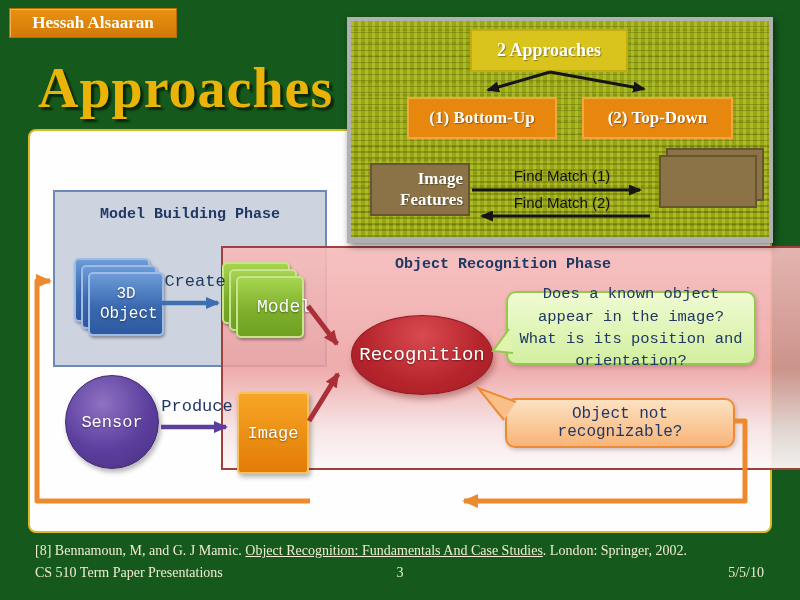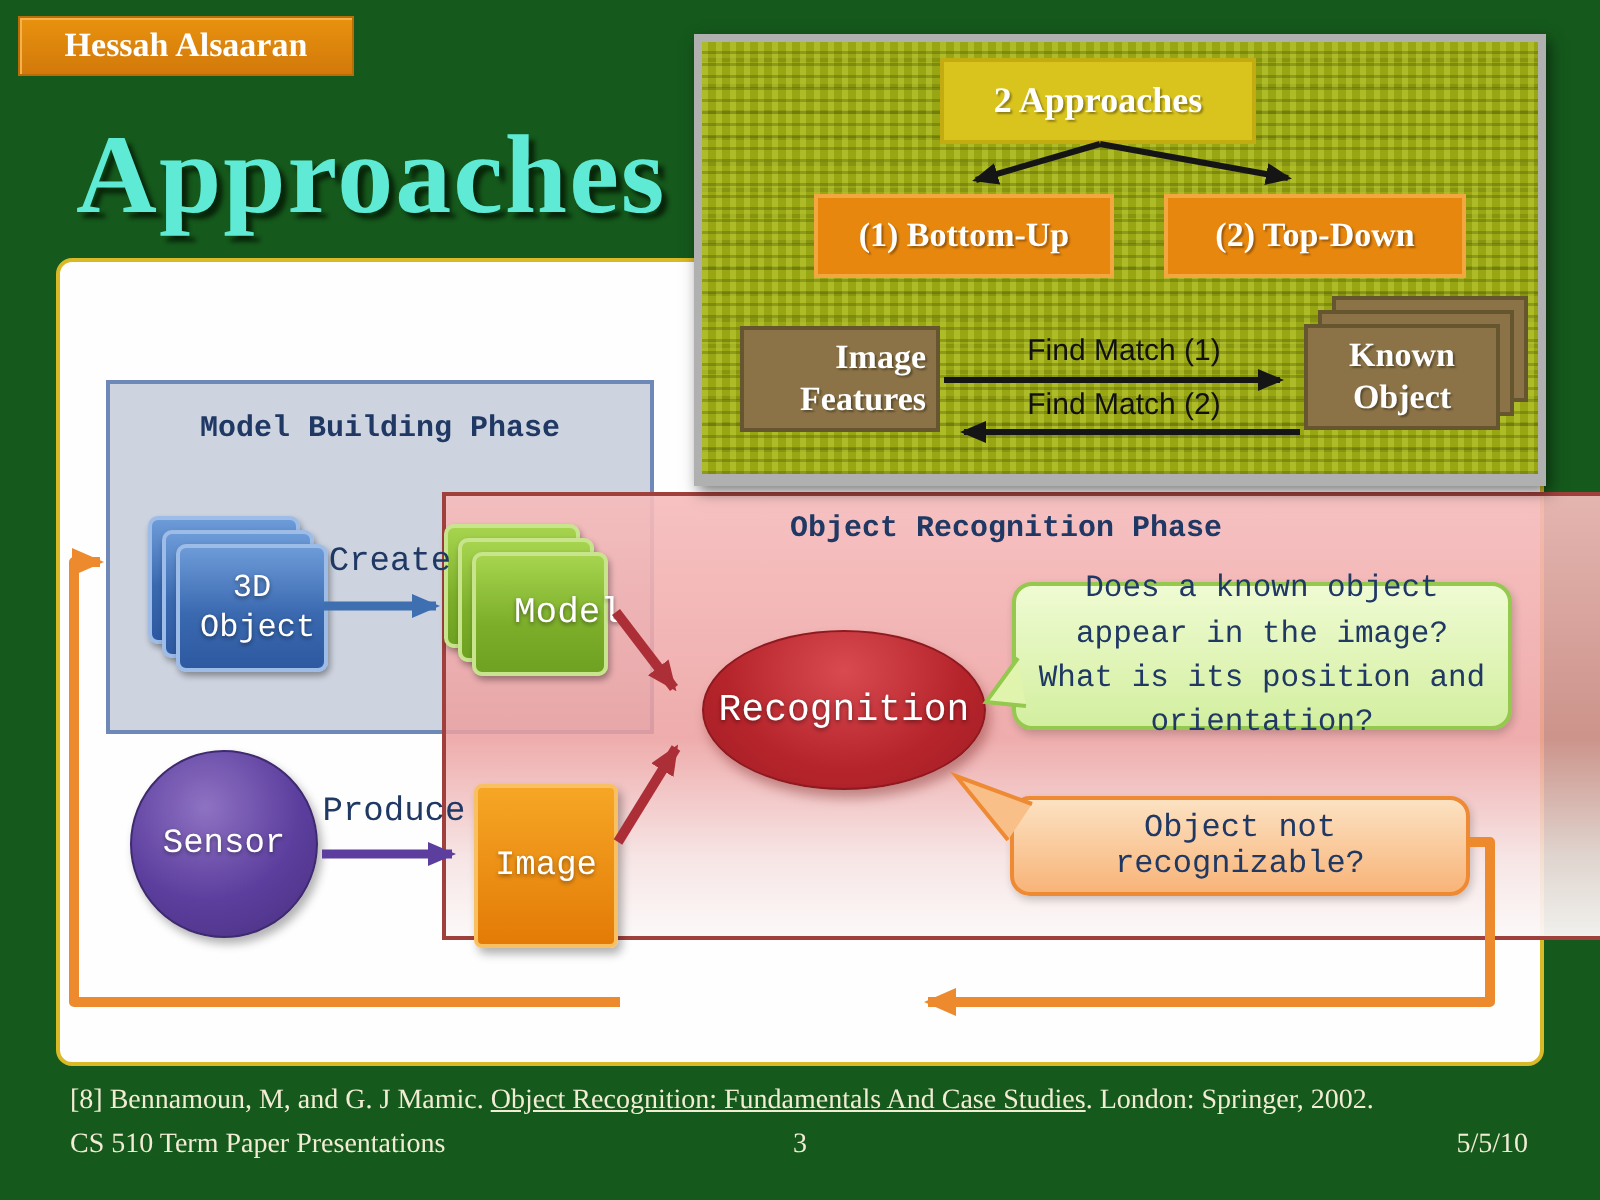--- a/index.html
+++ b/index.html
@@ -6,21 +6,21 @@
   *{box-sizing:border-box;}
   .serif{font-family:"Liberation Serif","DejaVu Serif",serif;}
   .sans{font-family:Liberation Mono, monospace;}
   .abs{position:absolute;}
   #slide{position:relative;width:800px;height:600px;background:#15591C;overflow:hidden;font-family:"Liberation Sans","DejaVu Sans",sans-serif;}
 
   
   #badge{left:9px;top:8px;width:168px;height:30px;background:linear-gradient(180deg,#E8920E,#D2790A);
          border:1px solid #b96d07;color:#fff;font-weight:bold;font-size:17px;display:flex;align-items:center;justify-content:center;
          box-shadow:1px 1px 0 #f5b24a inset;}
-  #page-title{left:38px;top:56px;font-size:56px;font-weight:bold;color:#5eead4;letter-spacing:1px;
+  #page-title{left:38px;top:56px;font-size:56px;font-weight:bold;color:#eab308;letter-spacing:1px;
               text-shadow:3px 3px 2px rgba(5,25,5,0.8);}
 
   
   #white-panel{left:28px;top:129px;width:744px;height:404px;background:#FEFEFE;border:2px solid #D9B926;border-radius:8px;}
 
   
   #green-panel{left:347px;top:17px;width:426px;height:226px;z-index:30;
      background-color:#98A614;
      background-image:
        repeating-linear-gradient(0deg, rgba(62,74,4,0.30) 0 1.5px, rgba(0,0,0,0) 1.5px 6px),
@@ -117,23 +117,20 @@
   <div id="green-panel" class="abs">
     <div id="approaches-box" class="gp-box">2 Approaches</div>
     <div id="bottomup-box" class="gp-box">(1) Bottom-Up</div>
     <div id="topdown-box" class="gp-box">(2) Top-Down</div>
     <div id="imagefeatures-box" class="gp-box">
       <span style="width:86px;text-align:right;">Image Features</span>
     </div>
     <div id="knownobject-stack" class="abs">
       <div class="ko-layer" style="left:14px;top:0;"></div>
       <div class="ko-layer" style="left:7px;top:7px;"></div>
-      <div class="ko-layer gp-box" style="left:0;top:14px;font-size:17px;line-height:1.2;">
-        <span style="width:90px;">Known Object</span>
-      </div>
     </div>
     <div class="fm-label" style="left:131px;top:146px;">Find Match (1)</div>
     <div class="fm-label" style="left:131px;top:173px;">Find Match (2)</div>
   </div>
 
   <div id="stack-3dobject" class="abs stack">
     <div class="layer blue" style="left:0;top:0;width:76px;height:64px;"></div>
     <div class="layer blue" style="left:7px;top:7px;width:76px;height:64px;"></div>
     <div class="layer blue" style="left:14px;top:14px;width:76px;height:64px;">
       <div class="layer-text sans" style="font-size:16px;line-height:1.25;">

